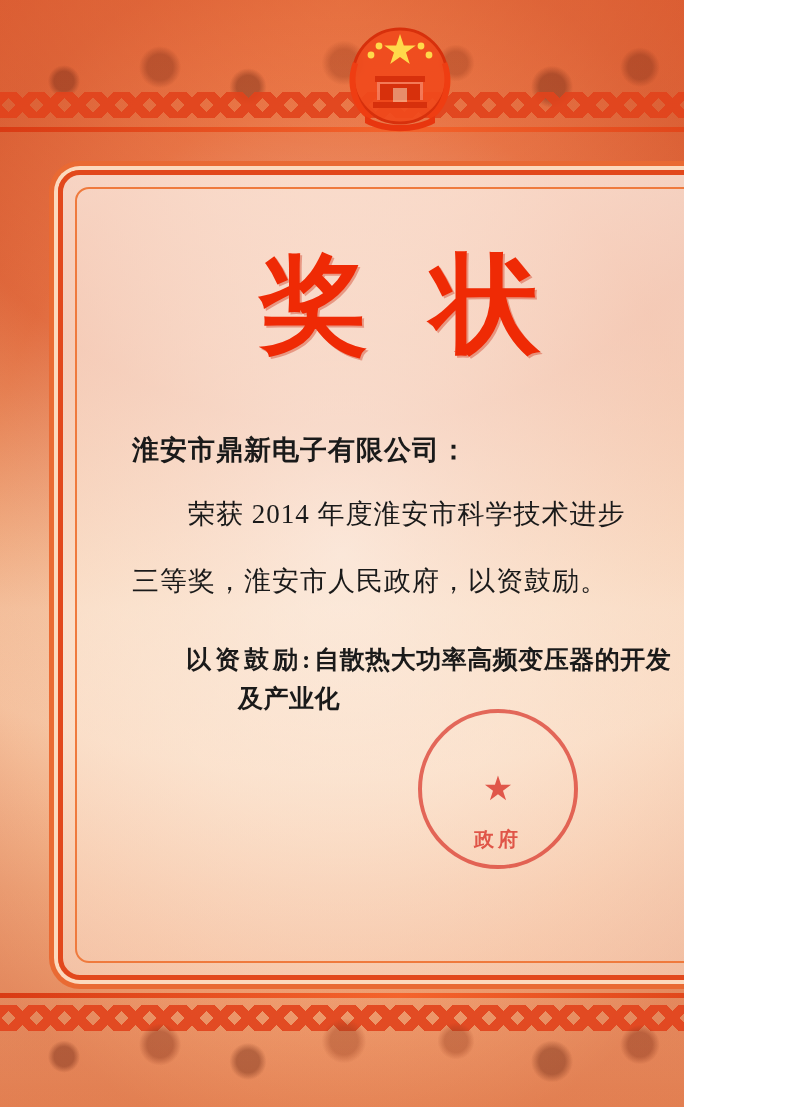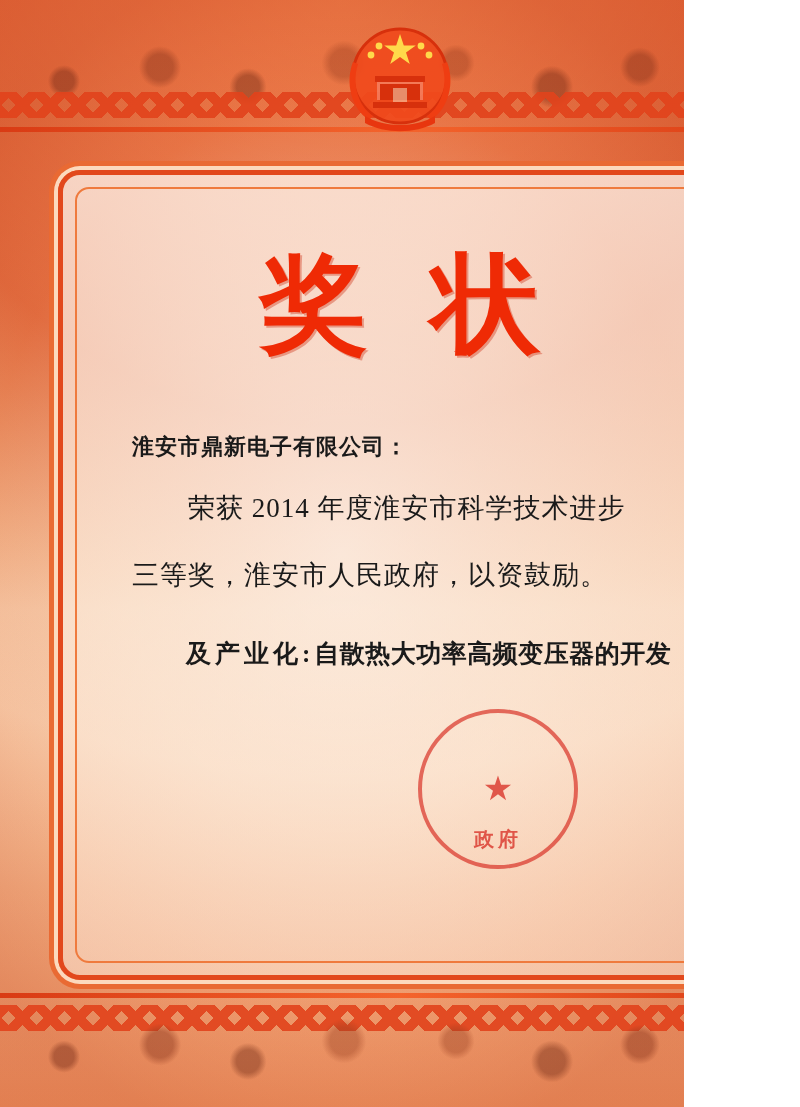--- a/index.html
+++ b/index.html
@@ -118,21 +118,21 @@
     font-weight: bold;
     font-size: 108px;
     letter-spacing: 64px;
     text-indent: 64px;
     line-height: 1.05;
     text-shadow: 2px 2px 0 rgba(200,30,0,0.35);
   }
   #recipient {
     margin-top: 72px;
     margin-left: 42px;
-    font-size: 22px;
+    font-size: 27px;
     font-weight: bold;
     letter-spacing: 1px;
   }
   .body-line {
     margin-left: 42px;
     margin-top: 26px;
     font-size: 27px;
     font-weight: normal;
     letter-spacing: 1px;
     line-height: 1.5;
@@ -236,21 +236,22 @@
   <div id="content">
 
     <div id="title">奖状</div>
 
     <div id="recipient">淮安市鼎新电子有限公司：</div>
 
     <div class="body-line indent">荣获 2014 年度淮安市科学技术进步</div>
     <div class="body-line">三等奖，淮安市人民政府，以资鼓励。</div>
 
     <div id="project">
-      <span id="project-label">及产业化:</span><span id="project-value1">自散热大功率高频变压器的开发</span>
+      <span id="project-label">以资鼓励:</span><span id="project-value1">自散热大功率高频变压器的开发</span>
+      <span id="project-value2">及产业化</span>
     </div>
 
     <div id="signature">
     </div>
 
     <div id="seal">
       <div class="seal-star">★</div>
       <div class="seal-text-bottom">政府</div>
     </div>
 

